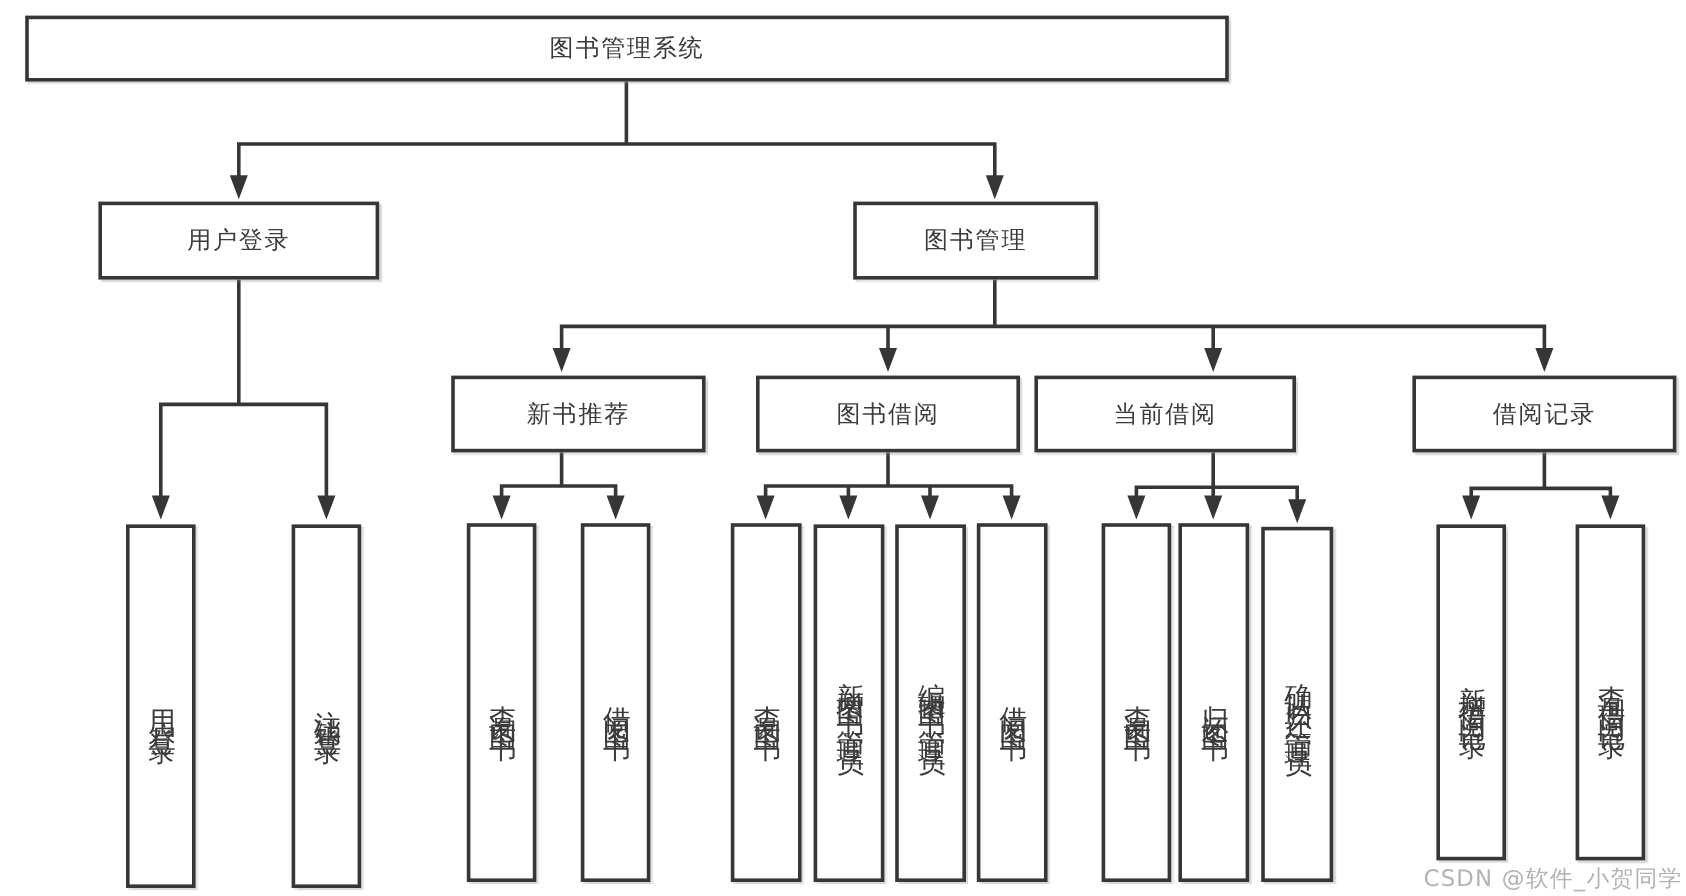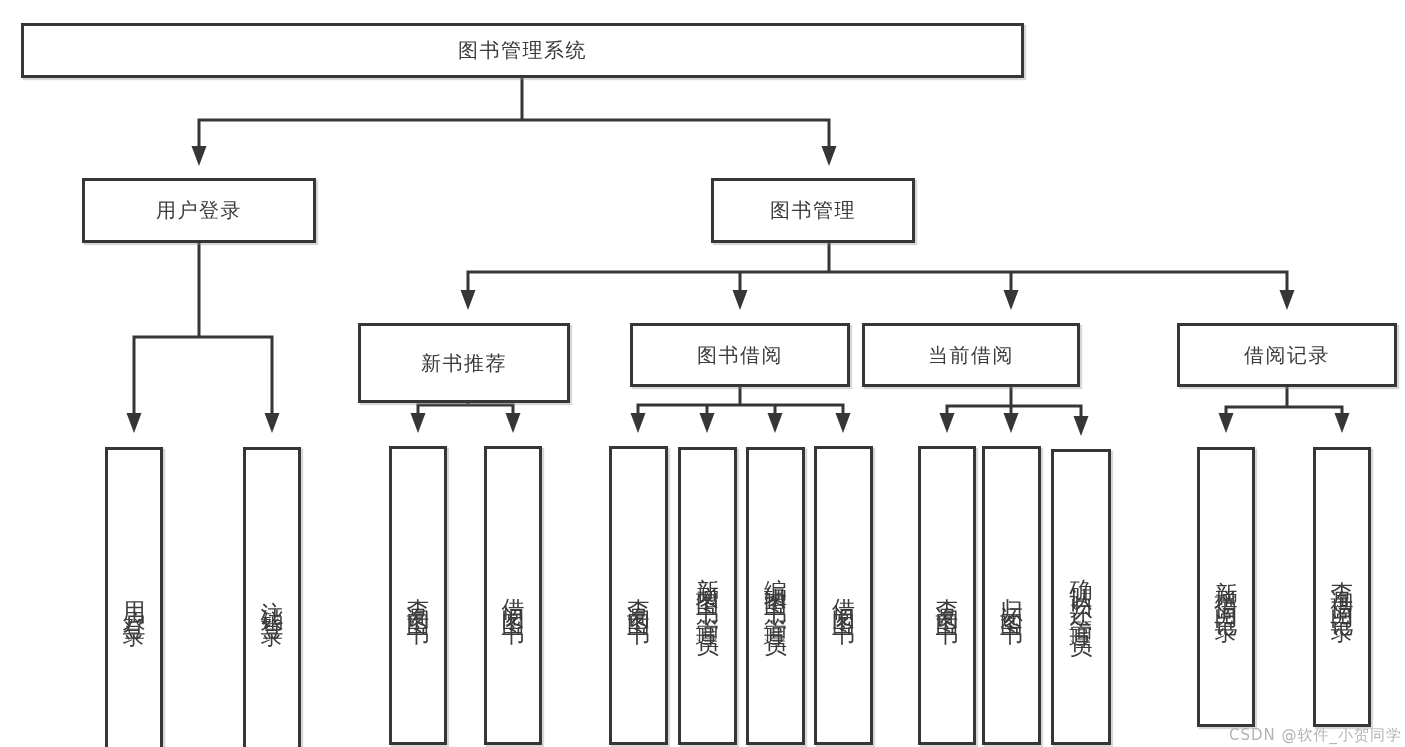--- a/index.html
+++ b/index.html
@@ -17,32 +17,31 @@
   }
   .edges{position:absolute;left:0;top:0;width:1405px;height:747px;}
   .edges path{stroke:var(--line);stroke-width:3;fill:none;stroke-linecap:square;}
   .edges polygon{fill:var(--line);stroke:none;}
   .node{
     position:absolute;box-sizing:border-box;background:#fff;
     border:3px solid var(--line);
     display:flex;align-items:center;justify-content:center;
     color:var(--ink);
     box-shadow:2px 2px 1px rgba(140,140,140,0.35);
-    margin-top:10px;
   }
   .node.h .lbl{
     font-size:20px;letter-spacing:1.5px;white-space:nowrap;
   }
   .node.v .lbl{
     writing-mode:vertical-rl;text-orientation:mixed;
     font-size:23px;letter-spacing:8px;line-height:1;white-space:nowrap;
   }
   .watermark{
     position:absolute;right:3px;bottom:2px;
-    font-size:15px;letter-spacing:1px;color:var(--wm);white-space:nowrap;
+    font-size:19px;letter-spacing:1px;color:var(--wm);white-space:nowrap;
   }
 </style>
 </head>
 <body>
 
 <div class="stage">
 
   <svg class="edges" viewBox="0 0 1405 747" xmlns="http://www.w3.org/2000/svg">
     <g>
       <path d="M522 68 V120 M199 120 H829 M199 120 V147 M829 120 V147"></path>
@@ -90,21 +89,21 @@
     <span class="lbl">图书管理系统</span>
   </div>
 
   <div class="node h" style="left:82px;top:168px;width:234px;height:65px">
     <span class="lbl">用户登录</span>
   </div>
   <div class="node h" style="left:711px;top:168px;width:204px;height:65px">
     <span class="lbl">图书管理</span>
   </div>
 
-  <div class="node h" style="left:358px;top:313px;width:212px;height:80px">
+  <div class="node h" style="left:376px;top:313px;width:212px;height:64px">
     <span class="lbl">新书推荐</span>
   </div>
   <div class="node h" style="left:630px;top:313px;width:220px;height:64px">
     <span class="lbl">图书借阅</span>
   </div>
   <div class="node h" style="left:862px;top:313px;width:218px;height:64px">
     <span class="lbl">当前借阅</span>
   </div>
   <div class="node h" style="left:1177px;top:313px;width:220px;height:64px">
     <span class="lbl">借阅记录</span>

